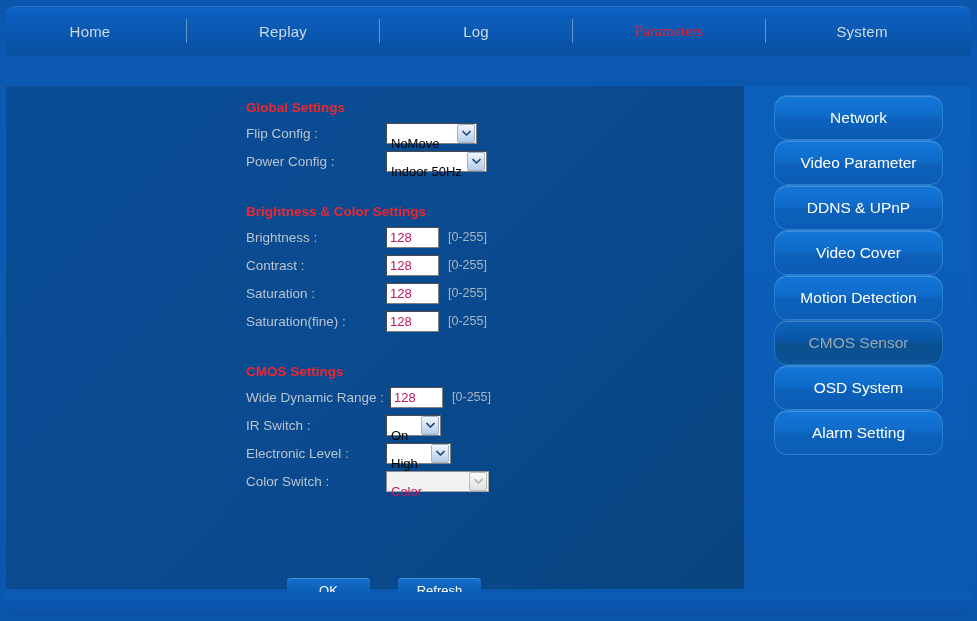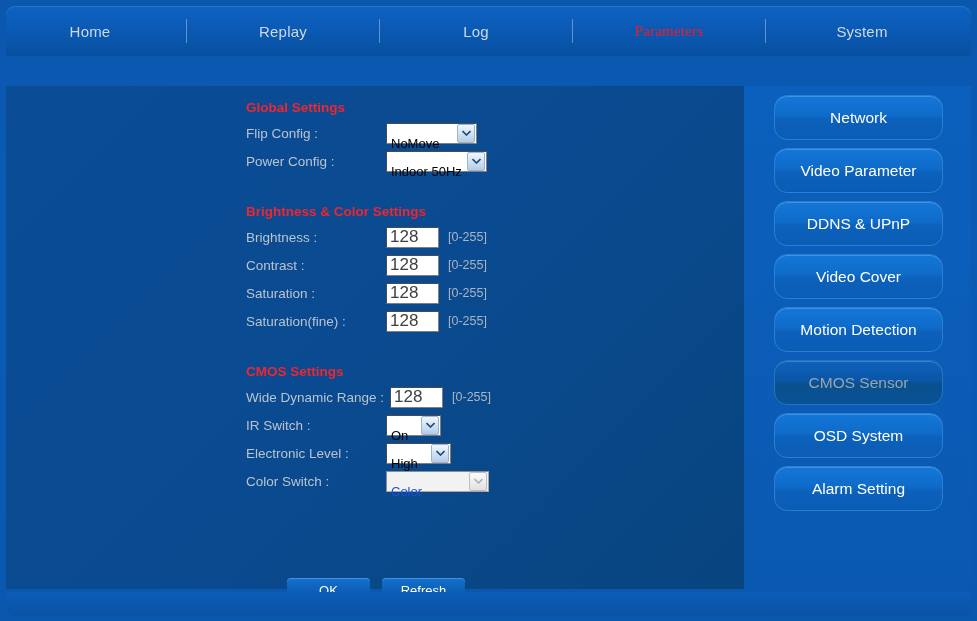--- a/index.html
+++ b/index.html
@@ -122,23 +122,23 @@
     margin-left: 9px;
   }
 
   input.txt {
     width: 45px;
     height: 19px;
     border: 1px solid #7f7f7f;
     border-top-color: #4a4a4a;
     border-left-color: #4a4a4a;
     background: #ffffff;
-    color: #404040;
+    color: #be185d;
     font-family: "Liberation Sans", sans-serif;
-    font-size: 17px;
+    font-size: 13px;
     padding: 0 3px;
     box-sizing: content-box;
     outline: none;
   }
 
   
   .sel {
     position: relative;
     display: inline-flex;
     align-items: center;
@@ -174,33 +174,33 @@
   .sel.w-power  .val { width: 72px; }
   .sel.w-small  .val { width: 26px; }
   .sel.w-med    .val { width: 36px; }
   .sel.disabled {
     background: #f2f2f2;
     border-color: #a7a7a7;
     border-top-color: #8d8d8d;
     border-left-color: #8d8d8d;
     cursor: default;
   }
-  .sel.disabled .val { color: #1d4ed8; width: 74px; }
+  .sel.disabled .val { color: #be185d; width: 74px; }
   .sel.disabled .arrow {
     background: linear-gradient(180deg,#fafafa 0%, #ececec 60%, #e0e0e0 100%);
     border-color: #bdbdbd;
   }
 
   
   .actions {
     position: absolute;
     left: 281px;
     top: 492px;
     display: flex;
-    gap: 12px;
+    gap: 28px;
   }
   .btn {
     width: 83px;
     height: 24px;
     border: none;
     border-radius: 4px;
     background: linear-gradient(180deg,#1470cf 0%, #0e60b8 50%, #0a55a4 100%);
     color: #ffffff;
     font-family: "Liberation Sans", sans-serif;
     font-size: 13px;
@@ -211,21 +211,20 @@
   
   .side-list {
     position: absolute;
     left: 30px;
     top: 9px;
     width: 169px;
   }
   .side-btn {
     width: 169px;
     height: 45px;
-    margin-bottom: 8px;
     border-radius: 13px;
     border: 1px solid #2a7fd0;
     background: linear-gradient(180deg,#1377d8 0%, #0f6bc9 45%, #0c61bb 55%, #0b5cb4 100%);
     color: #ffffff;
     font-size: 15.5px;
     display: flex;
     align-items: center;
     justify-content: center;
     box-sizing: border-box;
     cursor: pointer;

